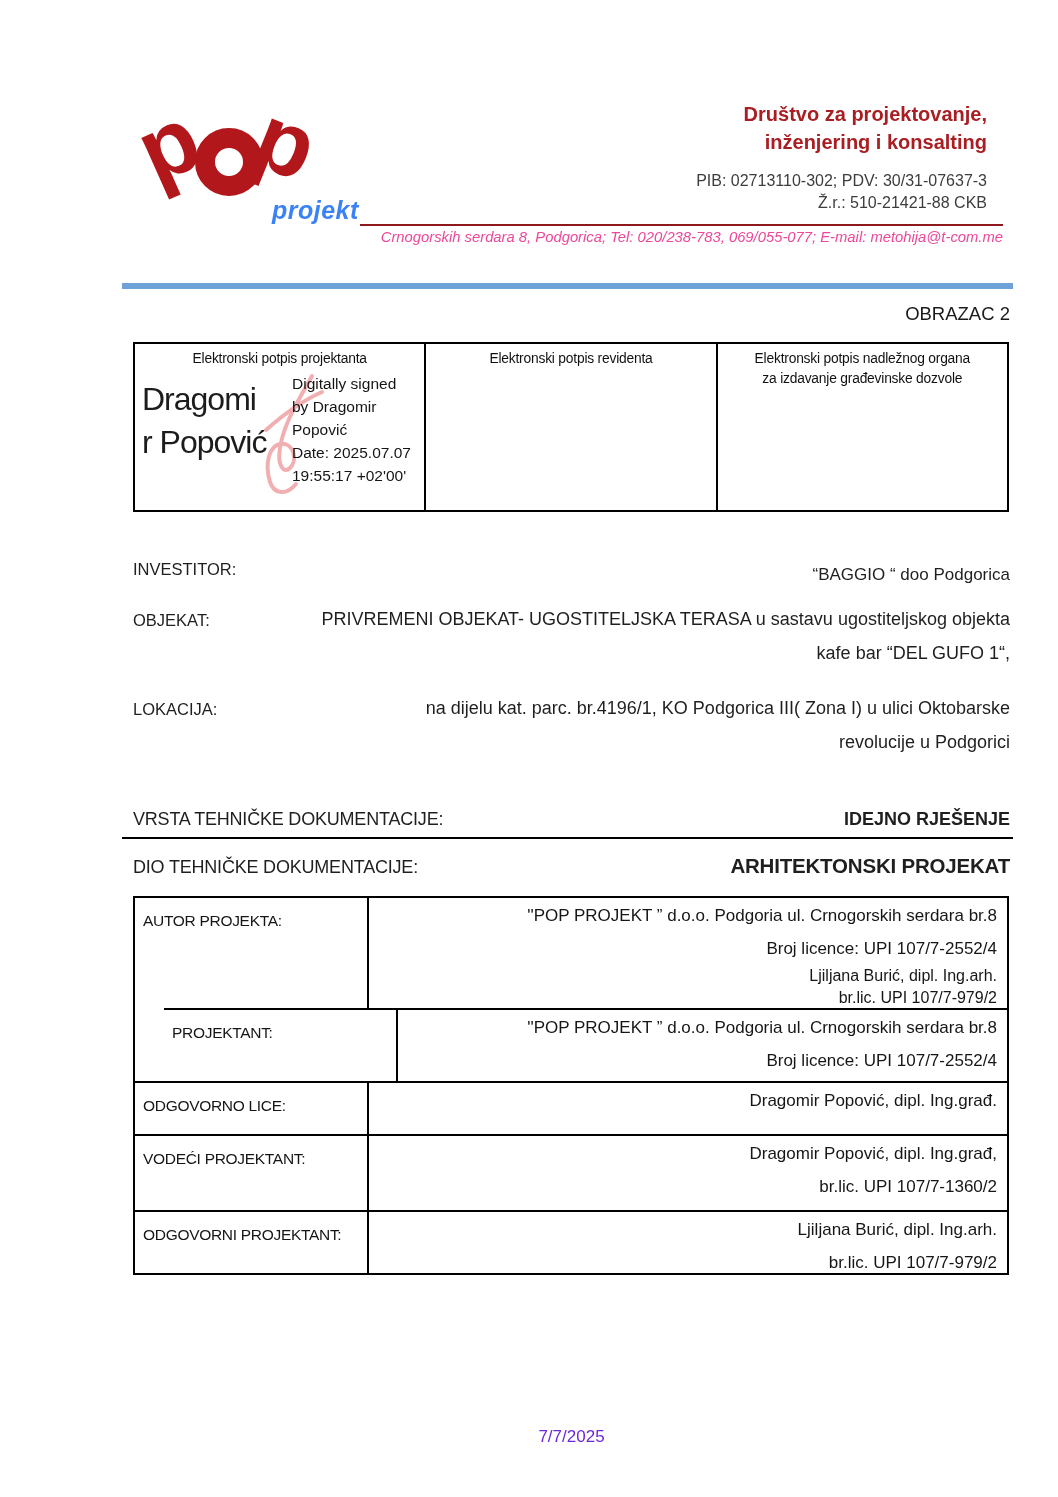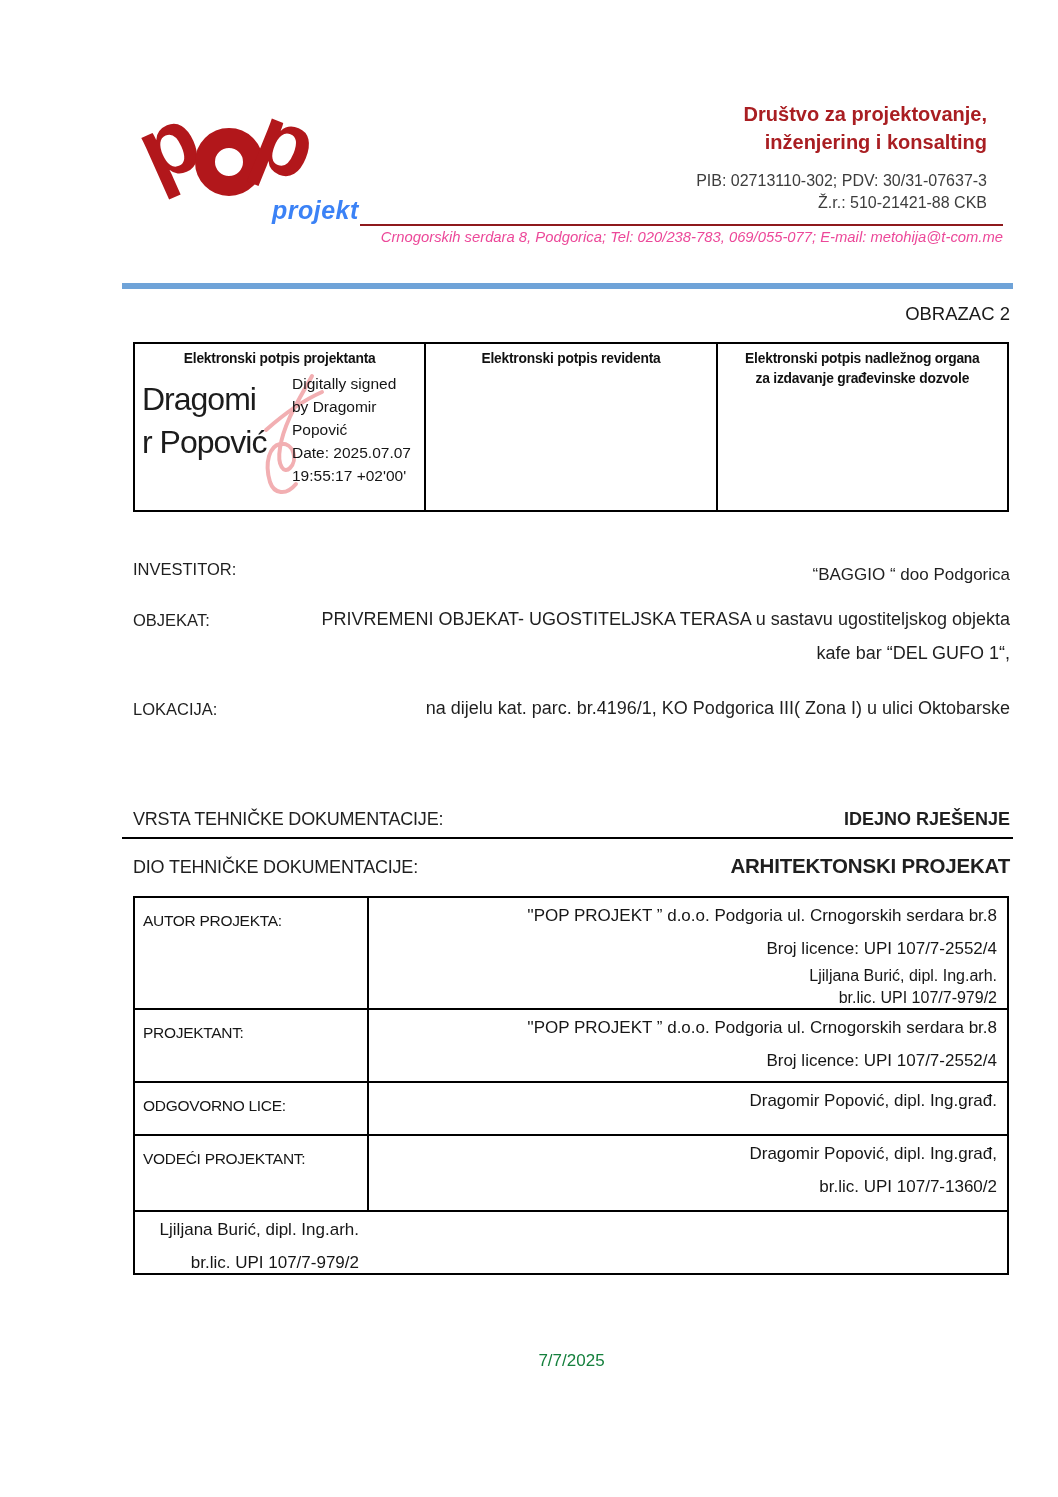--- a/index.html
+++ b/index.html
@@ -22,21 +22,21 @@
   .red-rule { position:absolute; left:360px; top:224px; width:643px; height:2px; background:#8e191c; }
   .address-line { position:absolute; right:55px; top:229px; font-style:italic; font-size:14.8px; color:#ec4899; white-space:nowrap; }
 
   .blue-rule { position:absolute; left:122px; top:283px; width:891px; height:6px; background:#6fa3d8; }
   .obrazac { position:absolute; right:48px; top:303px; font-size:18.5px; color:#1a1a1a; }
 
   
   .sig-table { position:absolute; left:133px; top:342px; width:876px; height:170px; border:2px solid #000; display:flex; background:#fff; }
   .sig-col { flex:1 1 0; padding:5px 5px; position:relative; }
   .sig-col + .sig-col { border-left:2px solid #000; }
-  .sig-head { text-align:center; font-weight:700; font-size:13.8px; letter-spacing:-0.2px; line-height:20px; color:#111; }
+  .sig-head { text-align:center; font-weight:400; font-size:13.8px; letter-spacing:-0.2px; line-height:20px; color:#111; }
   .sig-content { position:relative; margin-top:3px; height:128px; }
   .sig-name { position:absolute; left:2px; top:6px; font-size:32px; line-height:43px; letter-spacing:-1px; color:#1c1c1c; white-space:nowrap; }
   .sig-squiggle { position:absolute; left:116px; top:-2px; width:74px; height:130px; }
   .sig-details { position:absolute; left:152px; top:0; font-size:15.5px; line-height:23px; color:#151515; white-space:nowrap; }
 
   
   .info-label { position:absolute; left:133px; font-size:16.5px; color:#1f1f1f; }
   .info-value { position:absolute; left:133px; right:48px; text-align:right; font-size:18px; color:#1f1f1f; }
   .info-value .ln { line-height:34px; white-space:nowrap; }
   .lbl-investitor { top:560px; }  .val-investitor { top:558px; font-size:17px; }
@@ -47,31 +47,31 @@
   .doc-label { position:absolute; left:133px; font-weight:400; font-size:18px; letter-spacing:-0.2px; }
   .doc-value { position:absolute; right:48px; font-weight:700; text-align:right; }
   .lbl-vrsta { top:809px; }  .val-vrsta { top:809px; font-size:18px; }
   .doc-rule { position:absolute; left:122px; top:837px; width:891px; height:2px; background:#000; }
   .lbl-dio { top:857px; }   .val-dio { top:854px; font-size:20.5px; letter-spacing:-0.2px; }
 
   
   .p-table { position:absolute; left:133px; top:896px; width:876px; border:2px solid #000; background:#fff; }
   .p-row { display:grid; grid-template-columns:234px 1fr; }
   .p-row + .p-row { border-top:2px solid #000; }
-  .p-row-0 { min-height:110px; } .p-row-1 { min-height:73px; } .p-row-2 { min-height:53px; }
+  .p-row-0 { min-height:110px; } .p-row-1 { min-height:73px;margin-left:29px; } .p-row-2 { min-height:53px; }
   .p-row-3 { min-height:76px; }  .p-row-4 { min-height:61px; }
   .p-label { border-right:2px solid #000; padding:14px 4px 0 8px; font-size:15.5px; letter-spacing:-0.3px; color:#161616; }
   .p-value { text-align:right; padding:0 10px 0 4px; color:#161616; }
   .p-value .vl { font-size:17px; line-height:21px; margin-top:12px; white-space:nowrap; }
   .p-value .vl:first-child { margin-top:7px; }
   .p-value .vl.sm { font-size:16px; line-height:20px; margin-top:7px; }
   .p-value .vl.sm2 { font-size:16px; line-height:20px; margin-top:2px; }
 
   
-  .footer-date { position:absolute; left:133px; right:48px; top:1351px; text-align:center; font-size:17px; color:#15803d; }
+  .footer-date { position:absolute; left:133px; right:48px; top:1427px; text-align:center; font-size:17px; color:#6d28d9; }
 </style>
 </head>
 <body>
 
 <div class="page">
 
   <div class="logo" aria-label="pop projekt">
     <span class="logo-p1">p</span>
     <span class="logo-o"></span>
     <span class="logo-p2">p</span>
@@ -133,20 +133,21 @@
 
   <div class="info-label lbl-objekat">OBJEKAT:</div>
   <div class="info-value val-objekat">
     <div class="ln">PRIVREMENI OBJEKAT- UGOSTITELJSKA TERASA u sastavu ugostiteljskog objekta</div>
     <div class="ln">kafe bar “DEL GUFO 1“,</div>
   </div>
 
   <div class="info-label lbl-lokacija">LOKACIJA:</div>
   <div class="info-value val-lokacija">
     <div class="ln">na dijelu kat. parc. br.4196/1, KO Podgorica III( Zona I)  u ulici Oktobarske</div>
+    <div class="ln">revolucije u Podgorici</div>
   </div>
 
   <div class="doc-label lbl-vrsta">VRSTA TEHNIČKE DOKUMENTACIJE:</div>
   <div class="doc-value val-vrsta">IDEJNO RJEŠENJE</div>
   <div class="doc-rule"></div>
   <div class="doc-label lbl-dio">DIO TEHNIČKE DOKUMENTACIJE:</div>
   <div class="doc-value val-dio">ARHITEKTONSKI PROJEKAT</div>
 
   <div class="p-table">
     <div class="p-row p-row-0">
@@ -172,20 +173,21 @@
       </div>
     </div>
     <div class="p-row p-row-3">
       <div class="p-label">VODEĆI  PROJEKTANT:</div>
       <div class="p-value">
         <div class="vl">Dragomir Popović, dipl. Ing.građ,</div>
         <div class="vl">br.lic. UPI 107/7-1360/2</div>
       </div>
     </div>
     <div class="p-row p-row-4">
+      <div class="p-label">ODGOVORNI PROJEKTANT:</div>
       <div class="p-value">
         <div class="vl">Ljiljana Burić, dipl. Ing.arh.</div>
         <div class="vl">br.lic. UPI 107/7-979/2</div>
       </div>
     </div>
   </div>
 
   <div class="footer-date">7/7/2025</div>
 
 </div>

